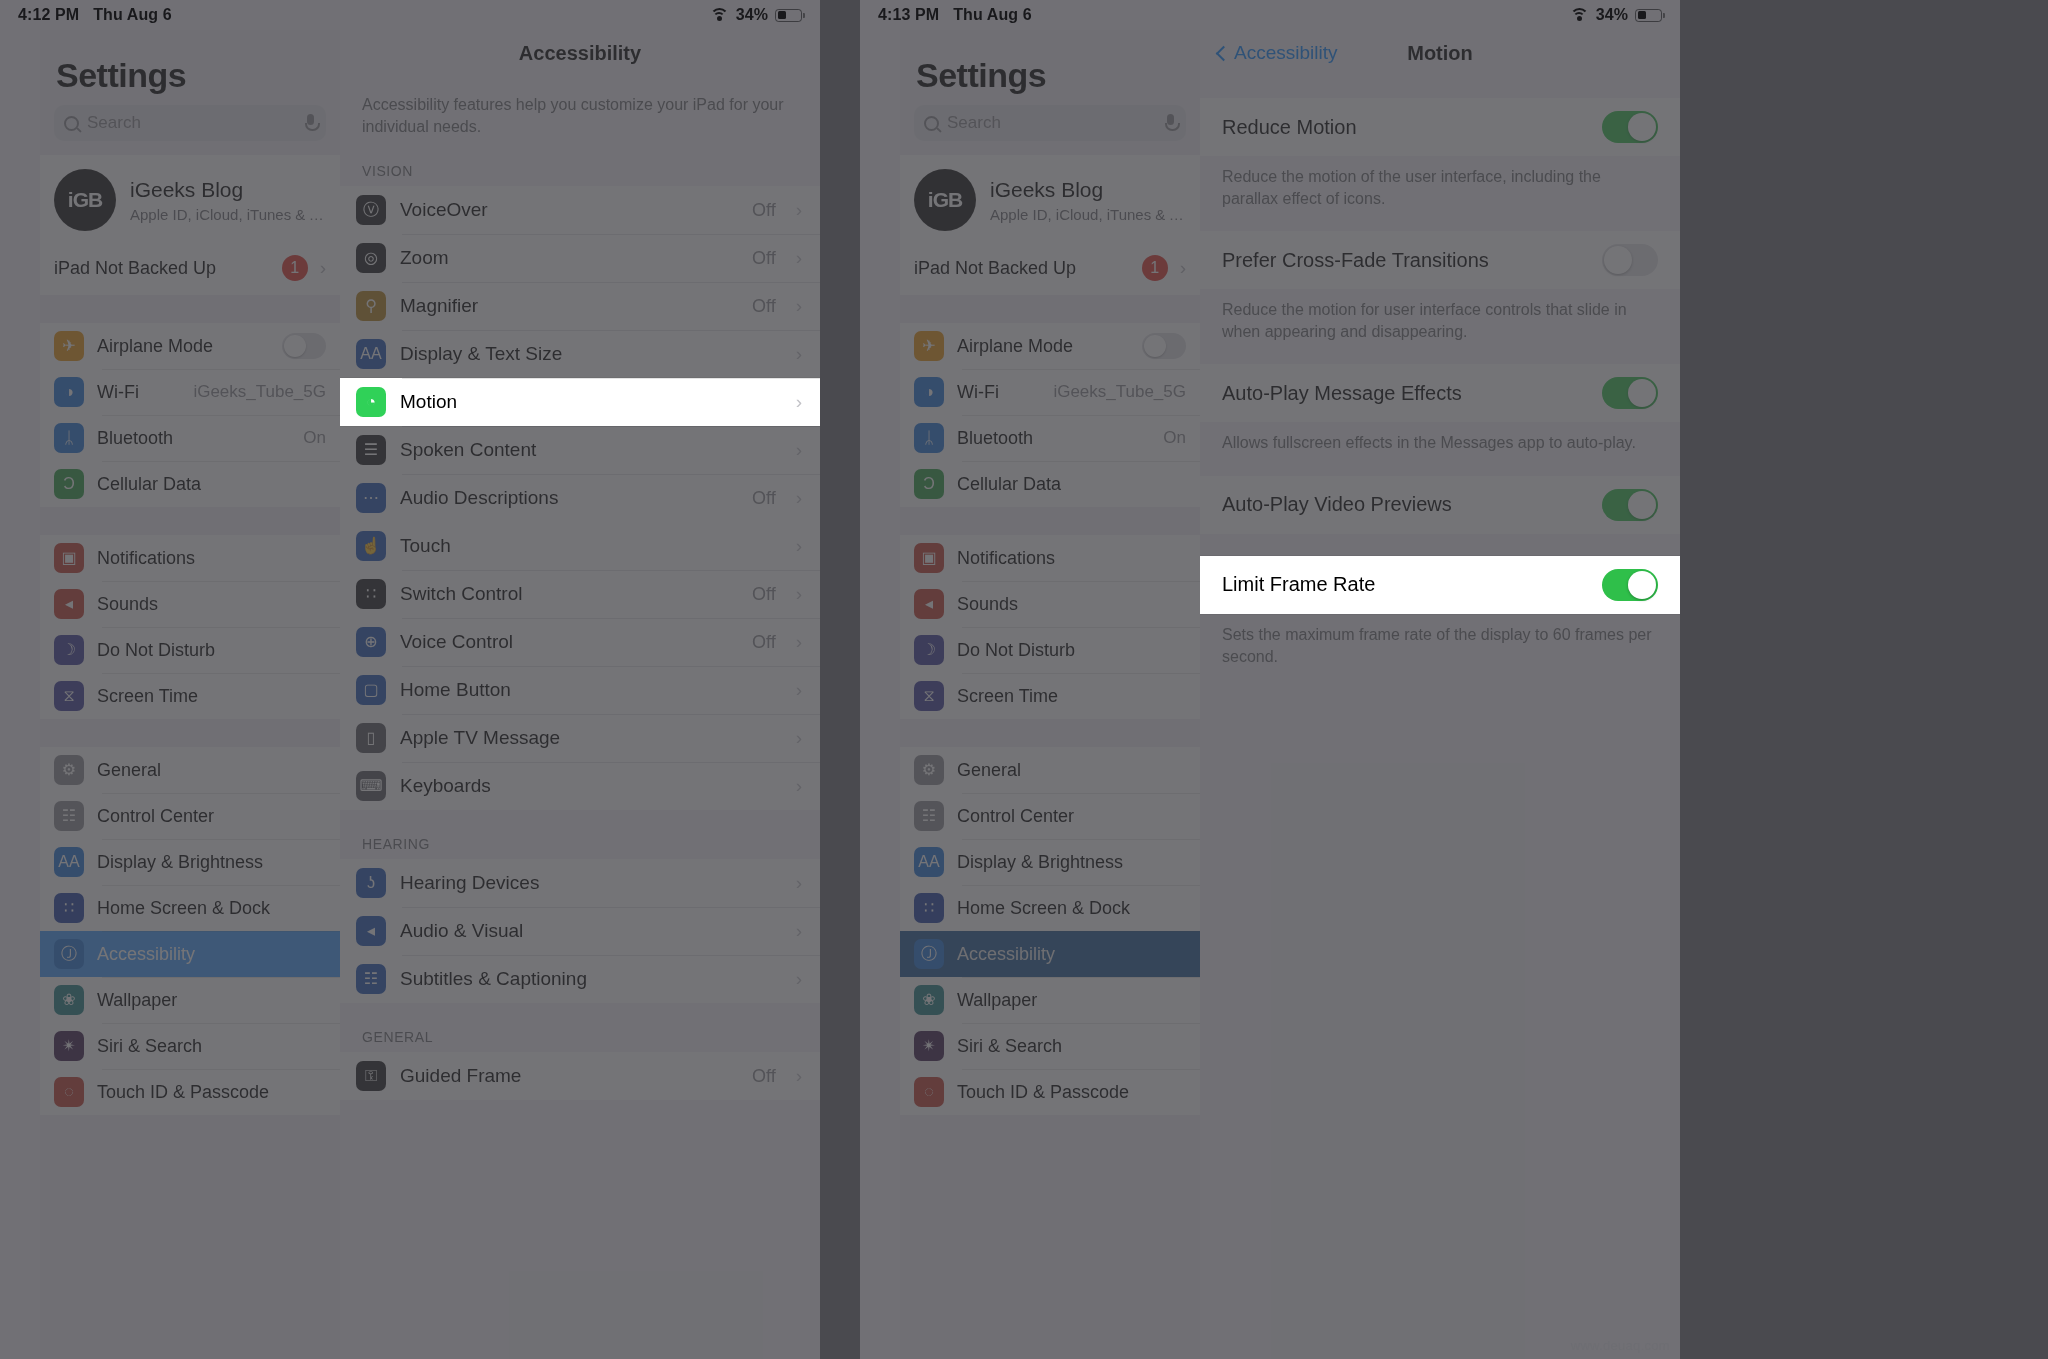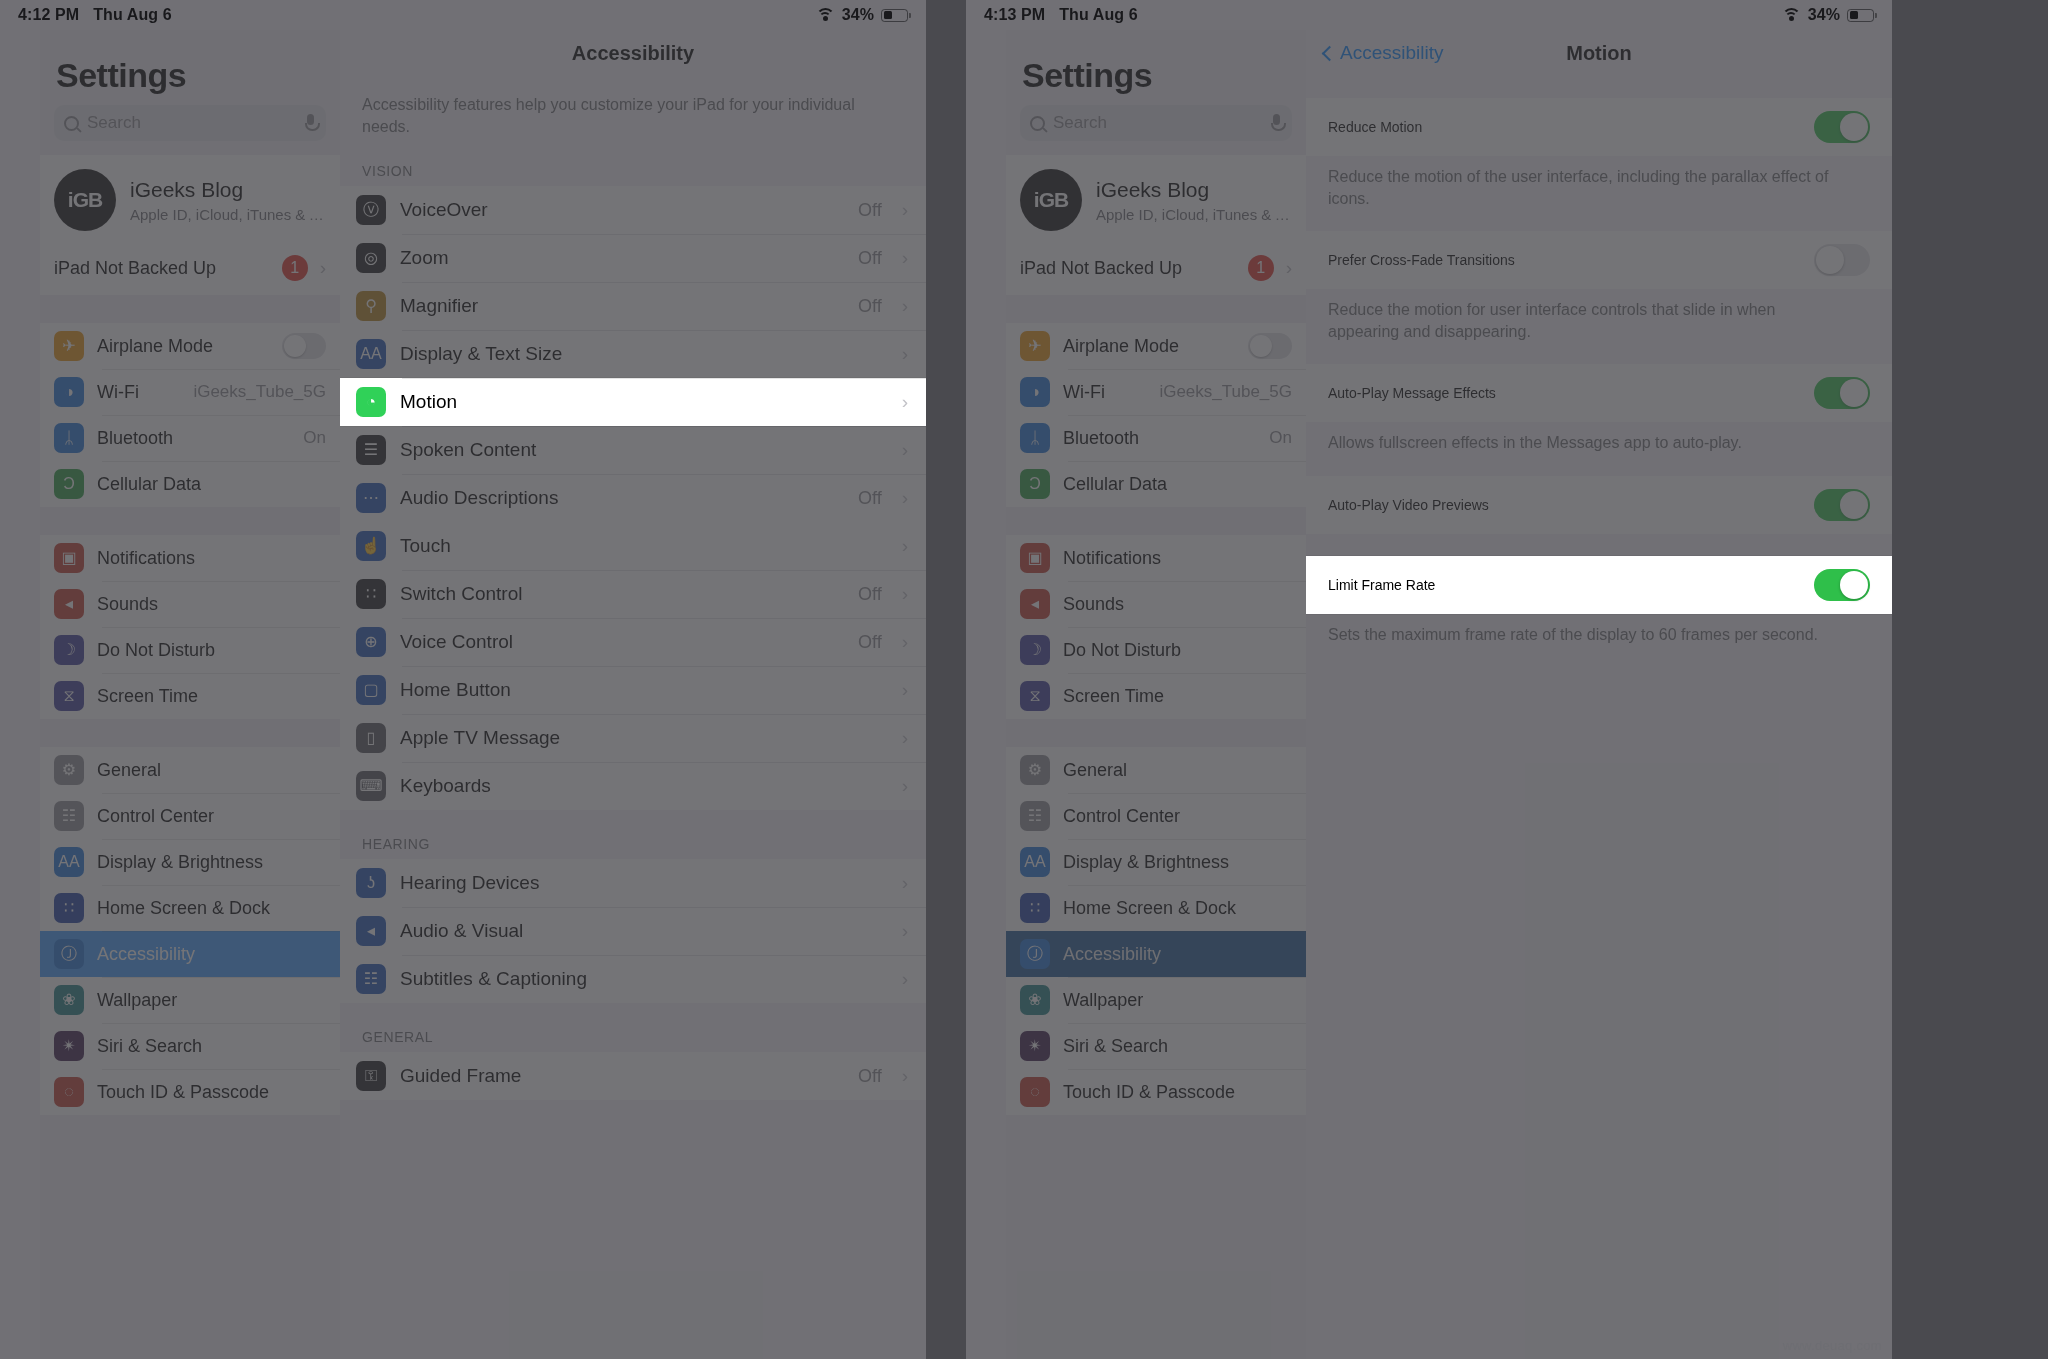--- a/index.html
+++ b/index.html
@@ -3,21 +3,21 @@
 <meta charset="utf-8">
 <style>
   * { box-sizing: border-box; margin: 0; padding: 0; }
   html, body {
     width: 2048px; height: 1359px;
     background: #4a4a4f;
     font-family: "Liberation Sans", sans-serif;
     overflow: hidden;
   }
 
-  .stage { position: relative; width: 1892px; height: 1359px; display: flex; gap: 32px; }
+  .stage { position: relative; width: 1680px; height: 1359px; display: flex; gap: 32px; }
 
   
   .shot { position: relative; height: 1359px; display: flex; flex-direction: column;
           background: #f2f1f6; overflow: hidden; }
   .shot.left  { width: 1020px; }
   .shot.right { width: 1020px; margin-left: 8px; }
 
   
   .veil { position: absolute; inset: 0; background: rgba(62,62,66,0.72); z-index: 40; pointer-events: none; }
 
@@ -120,21 +120,21 @@
   .d-row .nm { font-size: 19px; color:#000; flex: 1; }
   .d-row .val { font-size: 18px; color: #8a8a8f; margin-right: 6px; }
   .d-row .ar { color: #c2c2c7; font-size: 19px; }
 
   
   .spot { position: relative; z-index: 60; background: #fff; box-shadow: 0 0 0 1px rgba(0,0,0,.05); }
 
   
   .t-card { background:#fff; margin-top: 22px; }
   .t-row { display:flex; align-items:center; padding: 13px 22px; background:#fff; min-height: 50px; }
-  .t-row .nm { font-size: 14px; color:#000; flex:1; }
+  .t-row .nm { font-size: 20px; color:#000; flex:1; }
   .t-desc { font-size: 16px; color:#6b6b70; line-height:1.35; padding: 10px 22px 0 22px; max-width: 560px; }
   .toggle { width: 56px; height: 32px; border-radius: 16px; position: relative; flex:none; background:#e2e2e6; }
   .toggle.on { background: #2fbf4a; }
   .toggle b { position:absolute; top:2px; left:2px; width:28px; height:28px; border-radius:50%;
               background:#fff; box-shadow: 0 1px 3px rgba(0,0,0,.3); }
   .toggle.on b { left: 26px; }
 
   .spot-toggle { position: relative; z-index: 61; }
 
   .watermark { position:absolute; right: 10px; bottom: 6px; font-size: 13px; color: #6e6e73;

